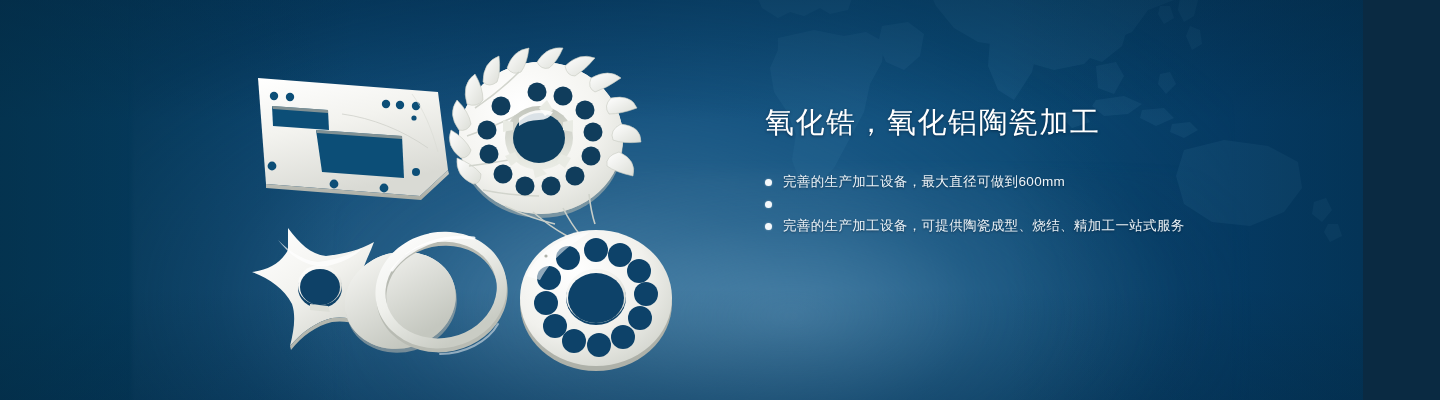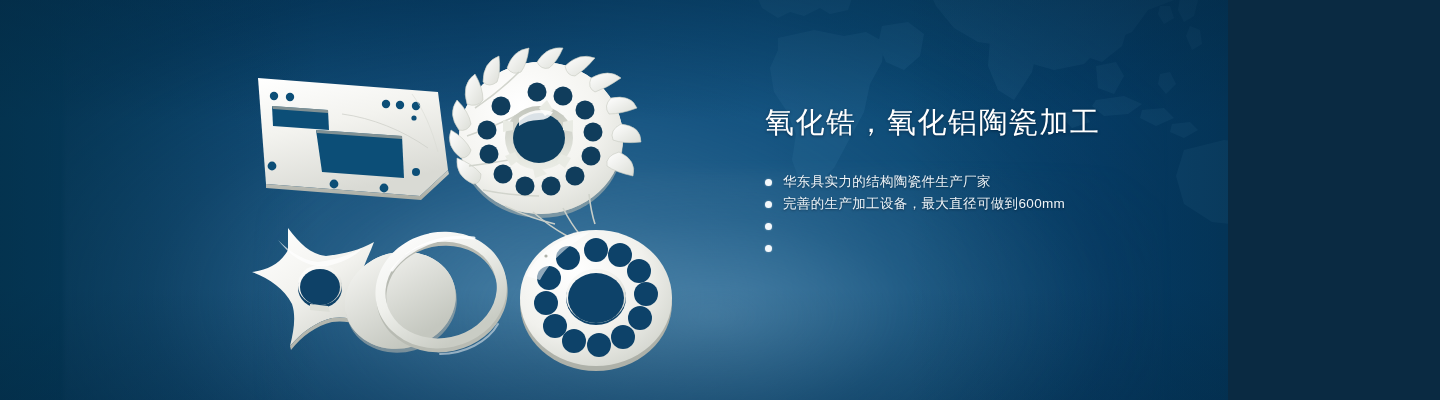--- a/index.html
+++ b/index.html
@@ -1,21 +1,21 @@
 <!DOCTYPE html>
 <html lang="zh"><head>
 <meta charset="utf-8">
 <title>Ceramic Banner</title>
 <style>
   * { margin:0; padding:0; box-sizing:border-box; }
   html,body { background:#0a2a42; }
 
   .banner{
     position:relative;
-    width:1228px;
+    width:1363px;
     height:400px;
     overflow:hidden;
     font-family:"Liberation Sans","DejaVu Sans",sans-serif;
     background:#074270;
   }
 
   
   .bg-base{
     position:absolute; inset:0;
     background:
@@ -395,29 +395,26 @@
 
   </div>
 
   <div class="copy">
 
     <h1 class="headline">氧化锆，氧化铝陶瓷加工</h1>
 
     <ul class="bullets">
       <li class="bullet">
         <span class="dot"></span>
-        <span class="bullet-text">华东具实力的结构陶瓷件生产厂家</span>
-      </li>
-      <li class="bullet">
-        <span class="dot"></span>
         <span class="bullet-text">完善的生产加工设备，最大直径可做到600mm</span>
       </li>
       <li class="bullet">
         <span class="dot"></span>
       </li>
       <li class="bullet">
         <span class="dot"></span>
+        <span class="bullet-text">完善的生产加工设备，可提供陶瓷成型、烧结、精加工一站式服务</span>
       </li>
     </ul>
 
   </div>
 
 </div>
 
 </body></html>

